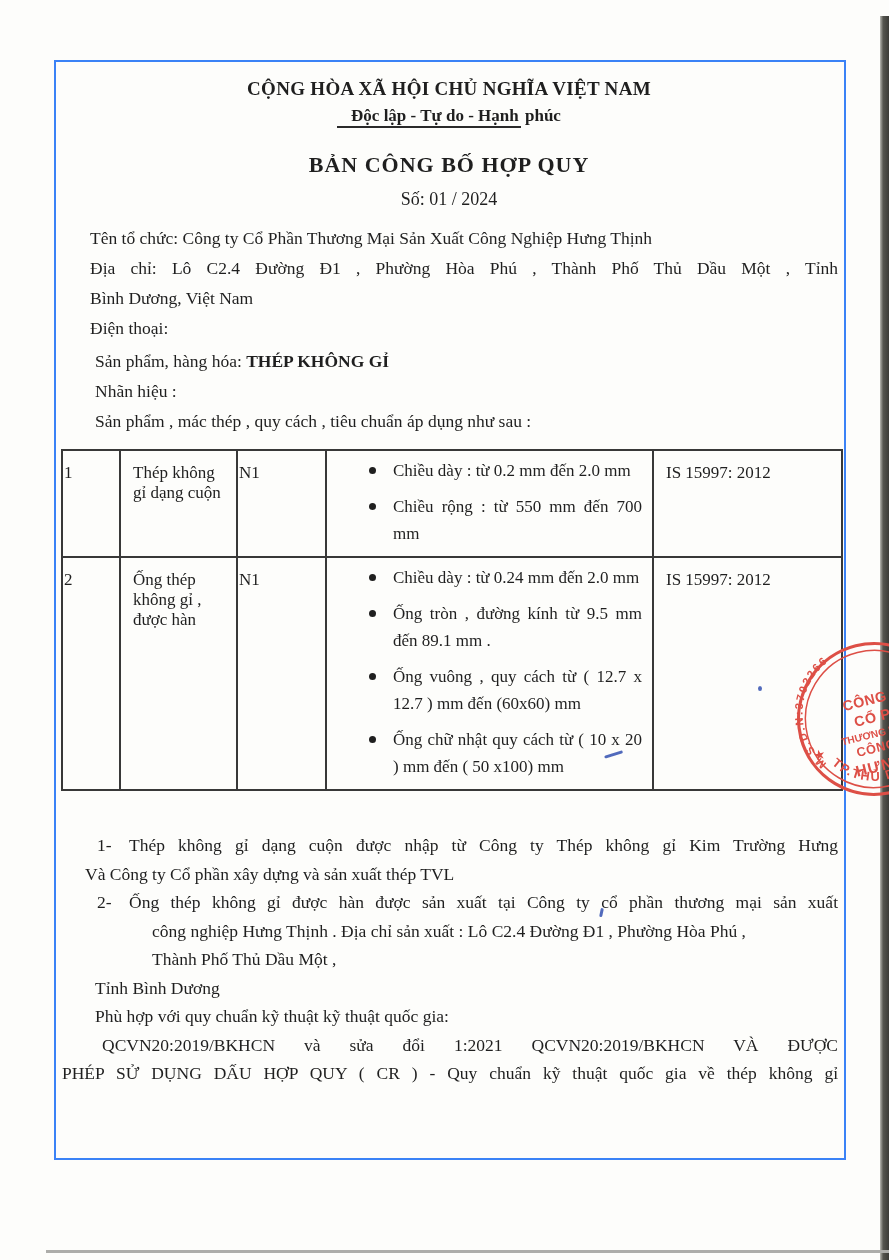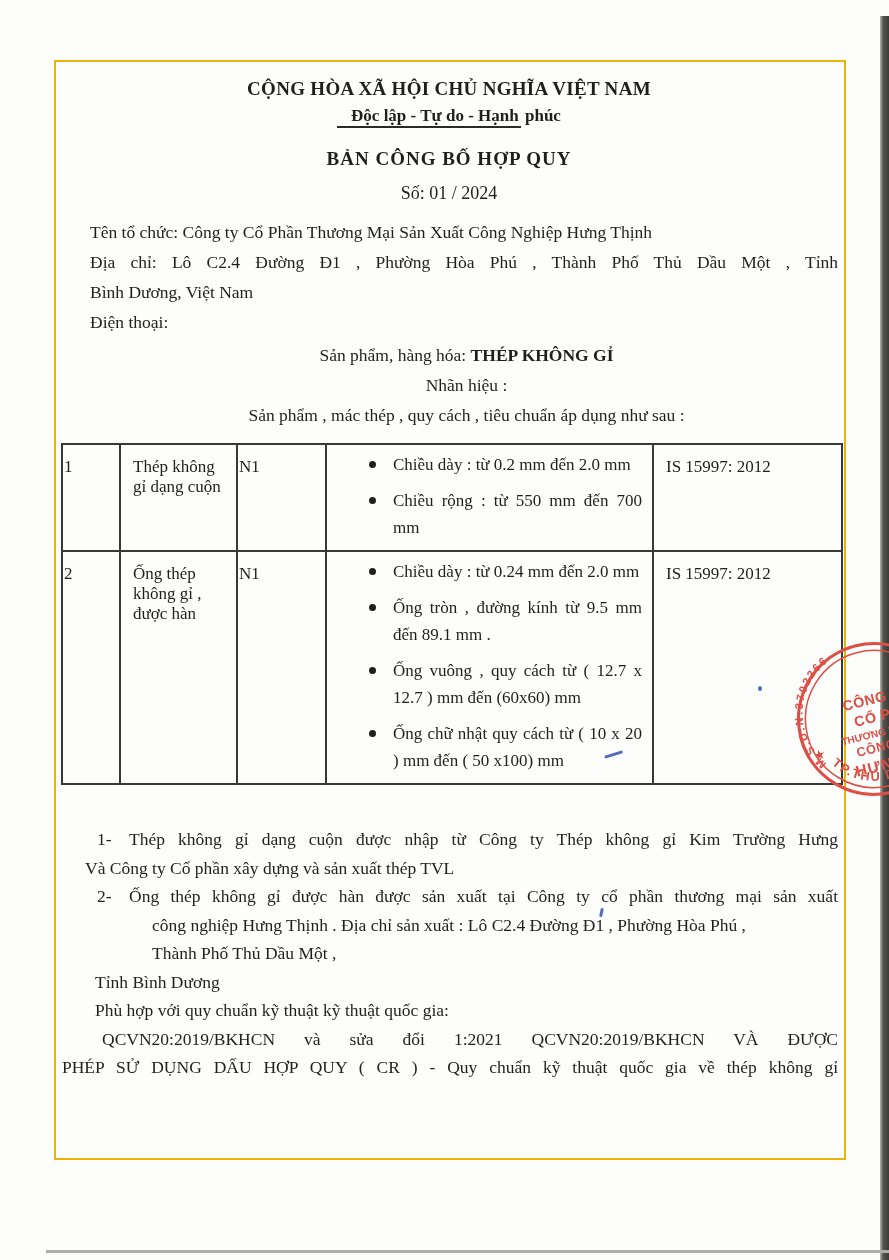--- a/index.html
+++ b/index.html
@@ -5,36 +5,36 @@
   html,body { margin:0; padding:0; }
   .page {
     position:relative; width:889px; height:1260px;
     background:#fdfdfb; overflow:hidden;
     font-family:"Liberation Serif", serif;
     color:#1f1f1f;
   }
   .border-box {
     position:absolute; left:54px; top:60px;
     width:788px; height:1096px;
-    border:2px solid #eab308;
+    border:2px solid #3b82f6;
     background:transparent;
   }
   .content { position:relative; padding:14px 6px 0 4px; }
 
   .center { text-align:center; }
   .republic { font-size:19px; font-weight:bold; letter-spacing:.3px; line-height:26px; }
   .motto   { font-size:17px; font-weight:bold; line-height:26px; margin-top:1px; }
   .motto .ul { border-bottom:2px solid #2a2a2a; padding:0 2px 1px 14px; }
-  .doc-title { font-size:19px; font-weight:bold; letter-spacing:1px; margin-top:16px; line-height:28px; }
+  .doc-title { font-size:22px; font-weight:bold; letter-spacing:1px; margin-top:22px; line-height:28px; }
   .doc-no { font-size:18px; margin-top:7px; line-height:26px; }
 
   .body-txt { font-size:17.5px; line-height:30px; }
   .mt { margin-top:11px; }
   .ind-a { margin-left:30px; margin-right:0; }
-  .ind-b { margin-left:35px;text-align:center; }
+  .ind-b { margin-left:35px; }
   .fj { text-align:justify; text-align-last:justify; }
   .bold { font-weight:bold; }
 
   table.spec {
     border-collapse:collapse; table-layout:fixed;
     width:780px; margin-top:13px; margin-left:1px;
     font-size:17px;
   }
   table.spec td, table.spec th {
     border:2px solid #383838; vertical-align:top;

